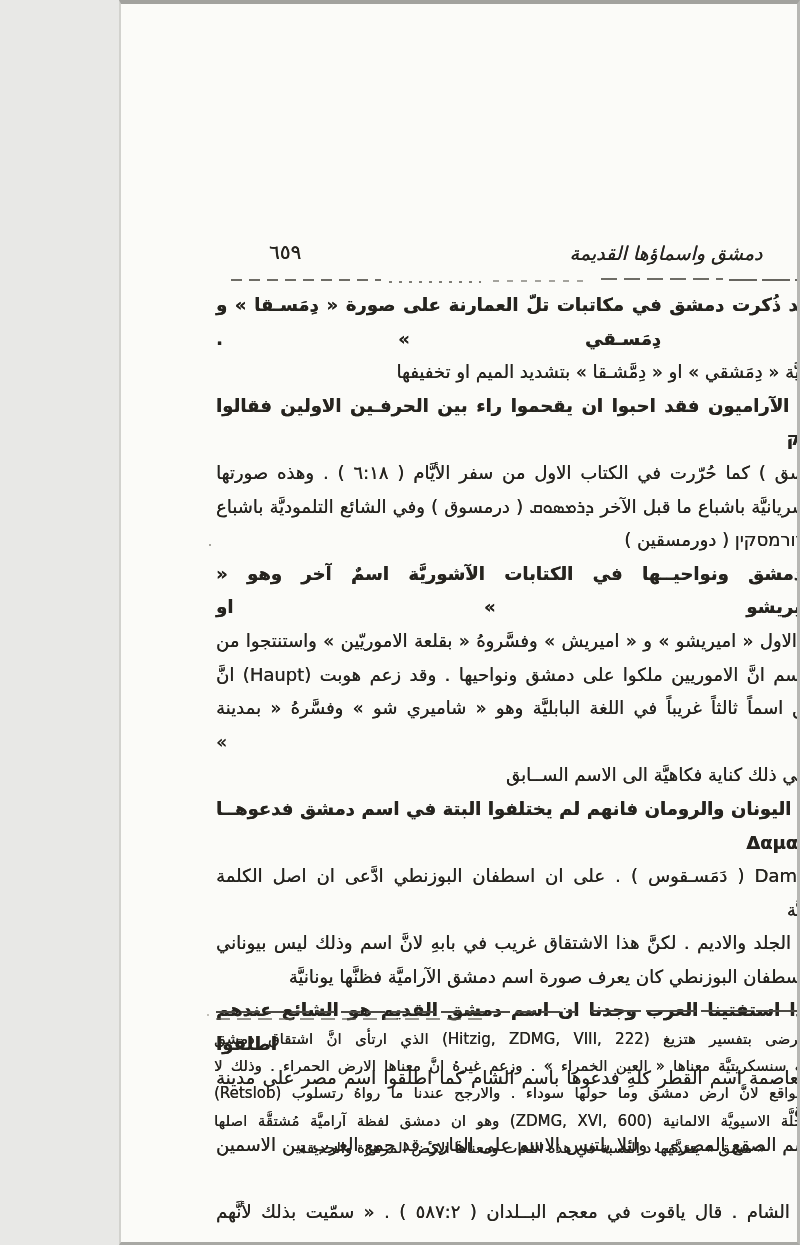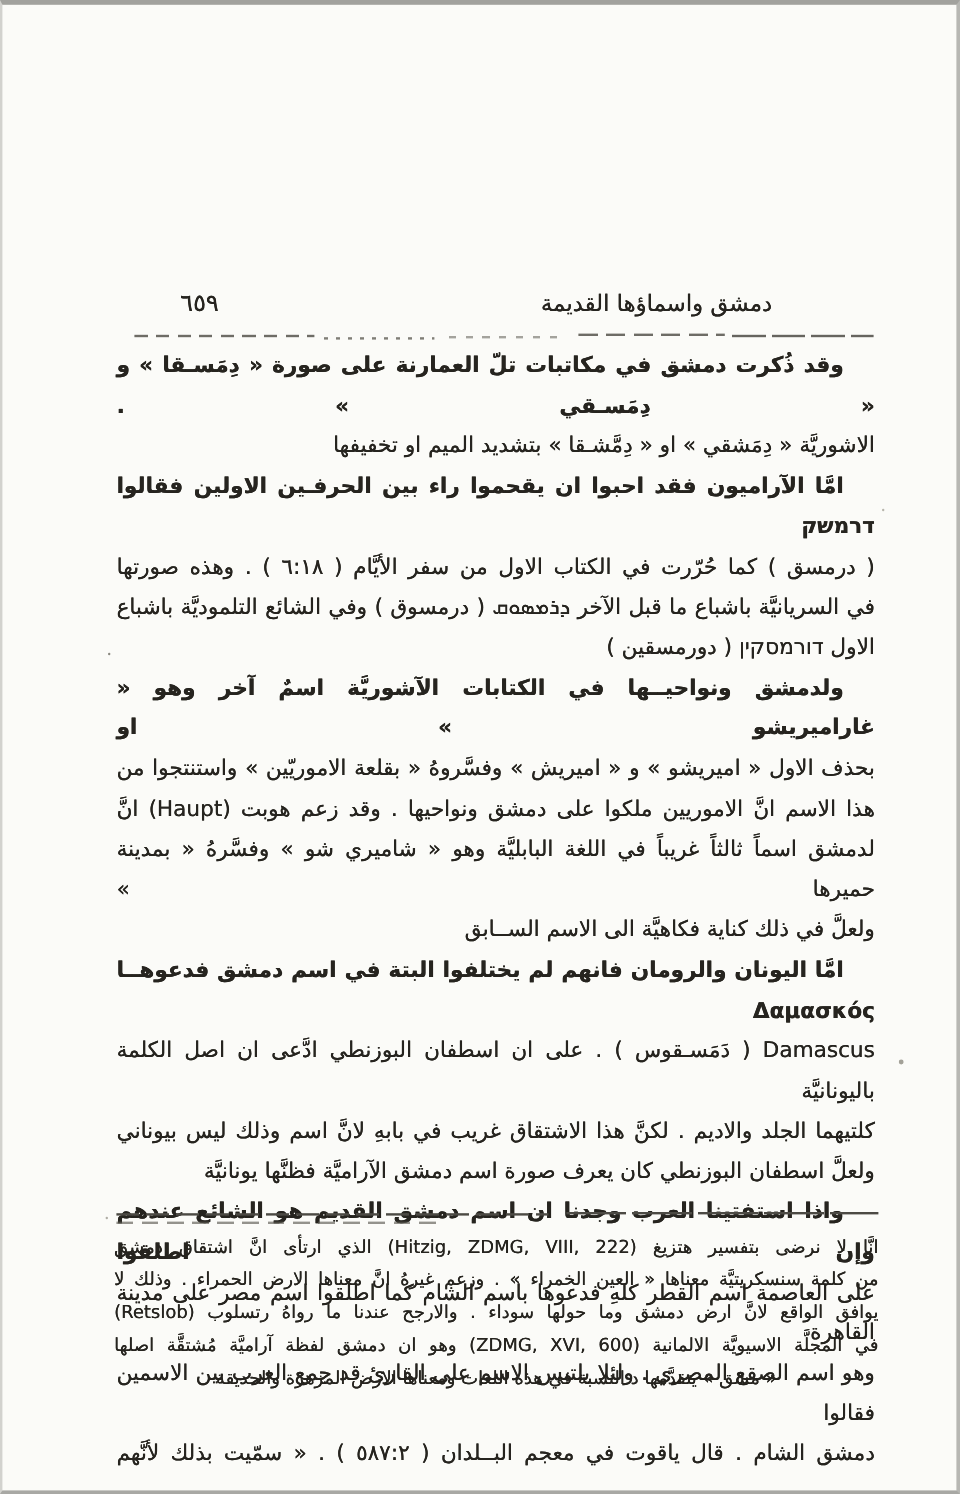--- a/index.html
+++ b/index.html
@@ -1,18 +1,18 @@
 <!DOCTYPE html>
 <html lang="ar" dir="rtl"><head>
 <meta charset="utf-8">
 <style>
   html,body{margin:0;padding:0;background:#e8e8e6;}
   .page{
     position:relative;
-    width:800px;height:1245px;
+    width:681px;height:1245px;
     margin:0;
     background:#fbfbf8;
     border-top:4px solid #a2a29e;
     border-bottom:3px solid #a8a8a4;
     border-right:3px solid #b7b7b3;
     border-left:2px solid #d2d2ce;
     box-sizing:border-box;
     overflow:hidden;
     font-family:"DejaVu Sans",sans-serif;
     color:#26241f;
@@ -20,20 +20,21 @@
   }
   .pagenum{
     position:absolute;left:148px;top:236px;
     font-size:20px;letter-spacing:2px;
     text-shadow:0.2px 0 0 currentColor;
   }
   .title{
     position:absolute;left:420px;top:238px;width:250px;
     text-align:center;font-size:19px;
     text-shadow:0.2px 0 0 currentColor;
+    font-style:italic;
   }
   .rule{position:absolute;height:2px;opacity:.85;}
   .rule.r1{top:275px;left:110px;width:150px;
     background:repeating-linear-gradient(90deg,#55534c 0 11px,transparent 11px 18px);}
   .rule.r2{top:277px;left:268px;width:92px;
     background:repeating-linear-gradient(90deg,#6a6860 0 3px,transparent 3px 10px);}
   .rule.r3{top:276px;left:372px;width:96px;height:1.5px;opacity:.6;
     background:repeating-linear-gradient(90deg,#6a6860 0 6px,transparent 6px 14px);}
   .rule.r4{top:274px;left:480px;width:122px;
     background:repeating-linear-gradient(90deg,#55534c 0 16px,transparent 16px 23px);}

